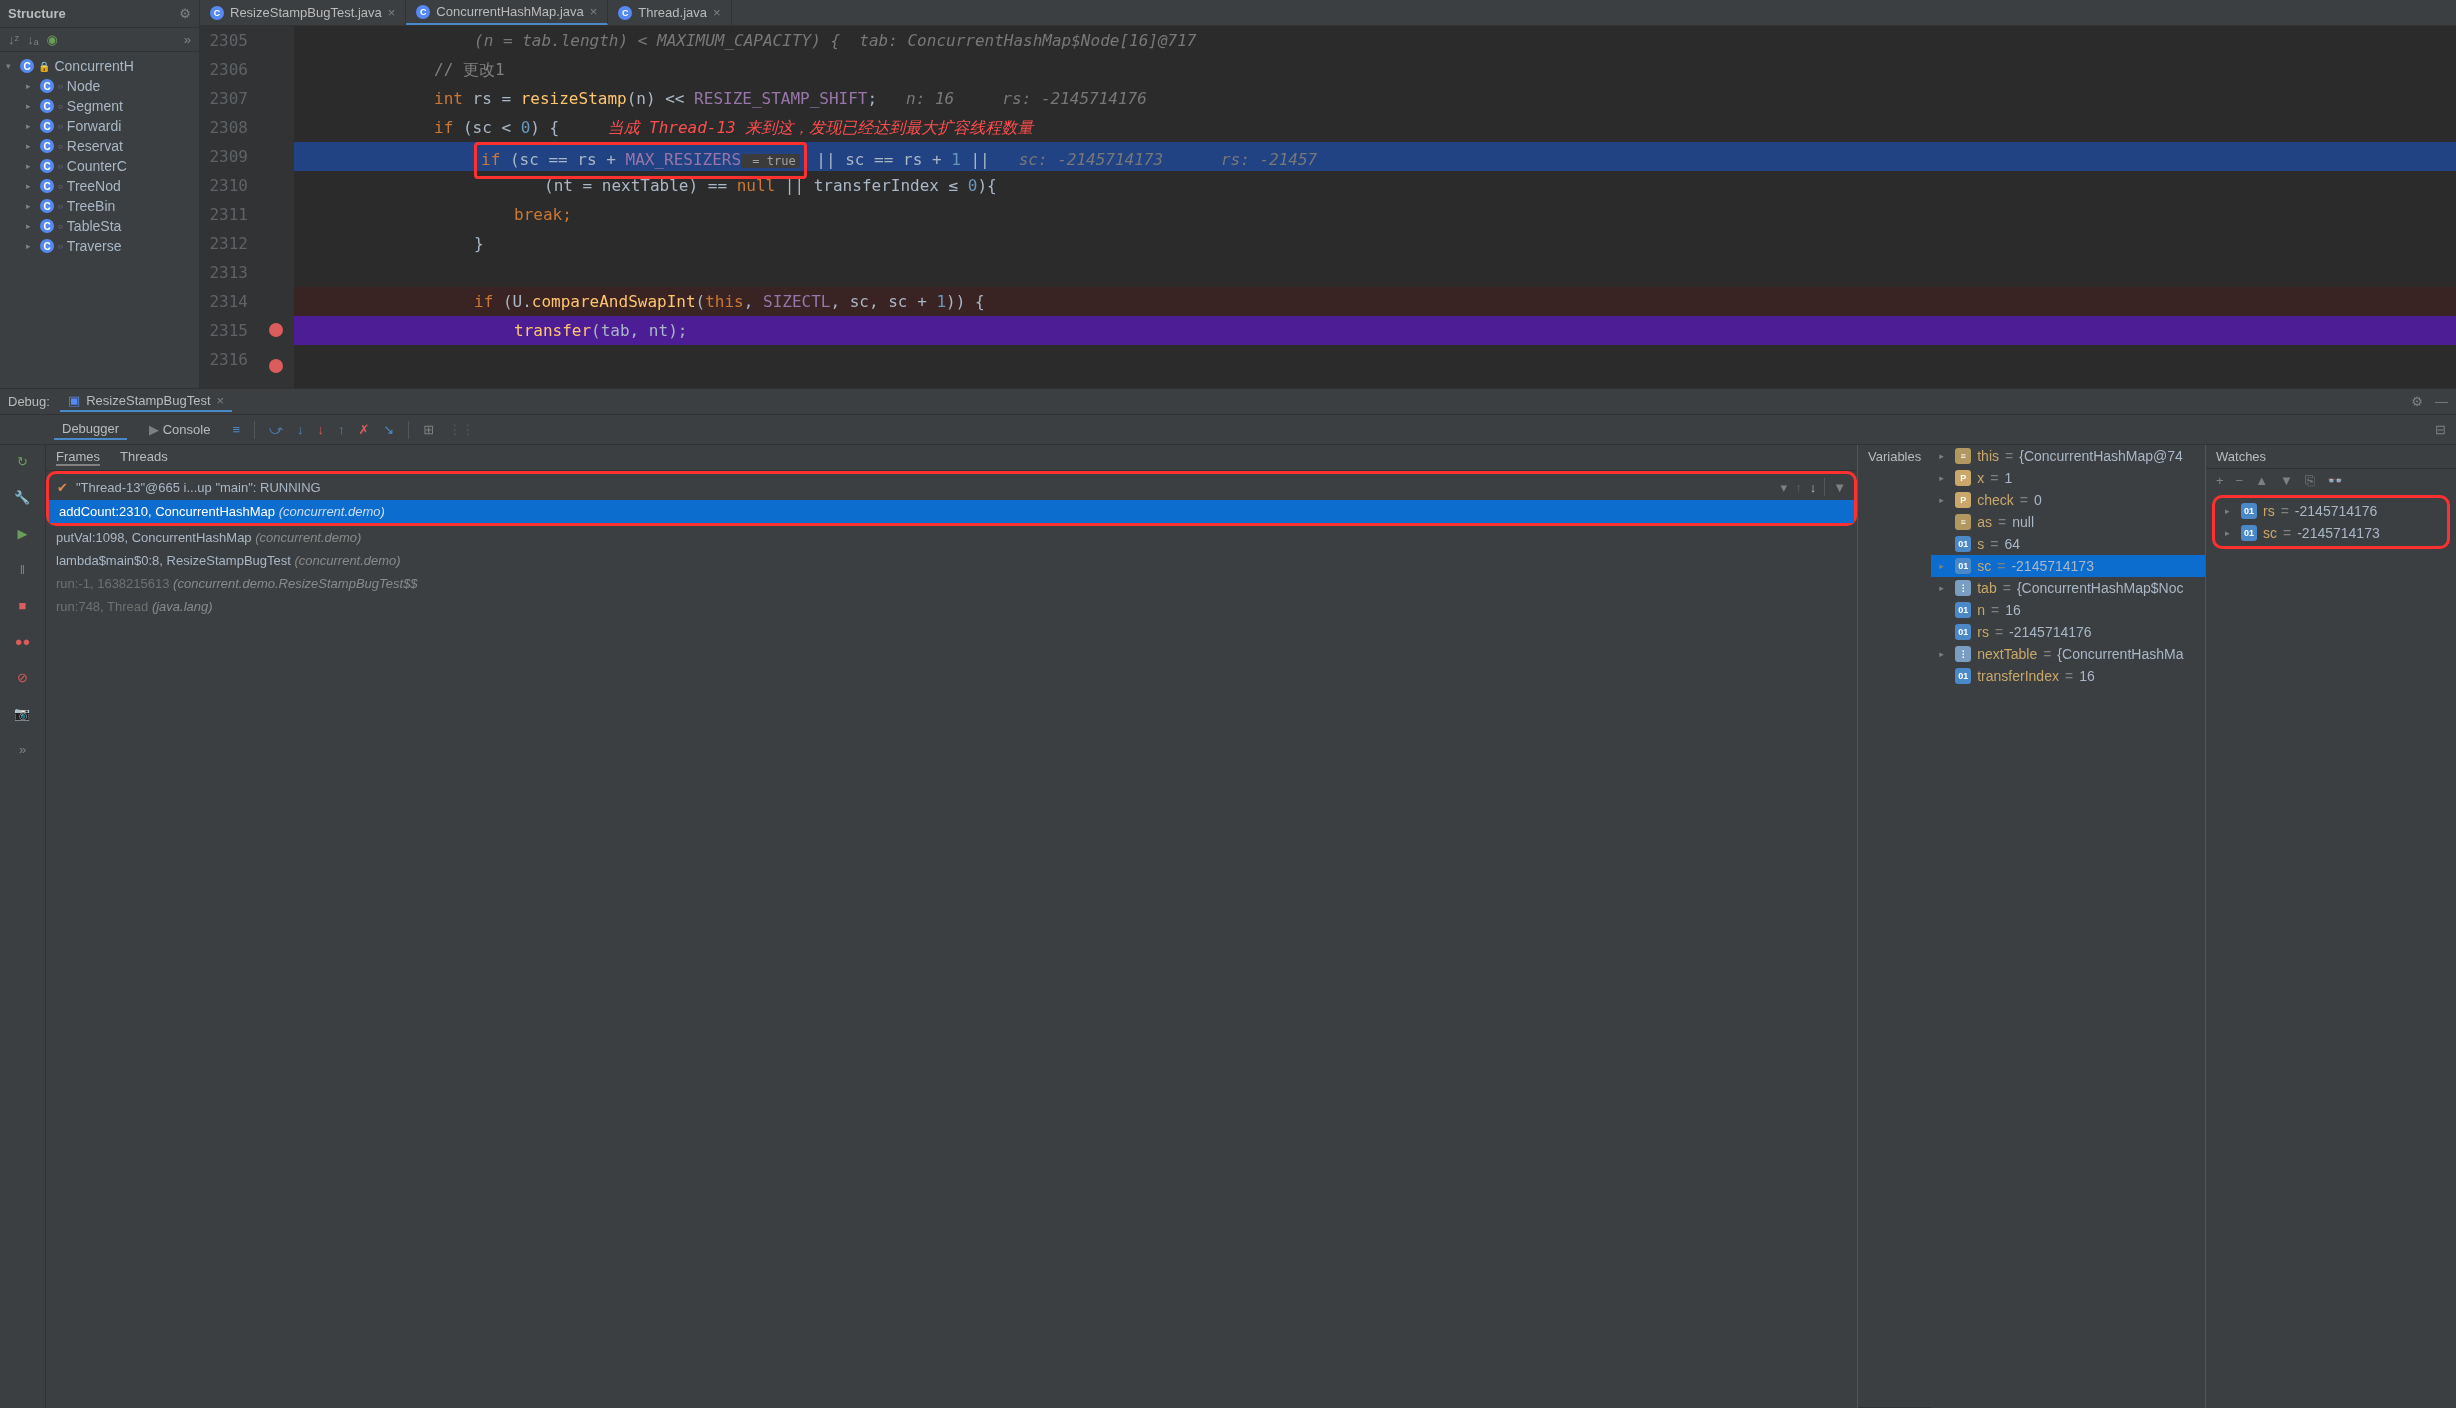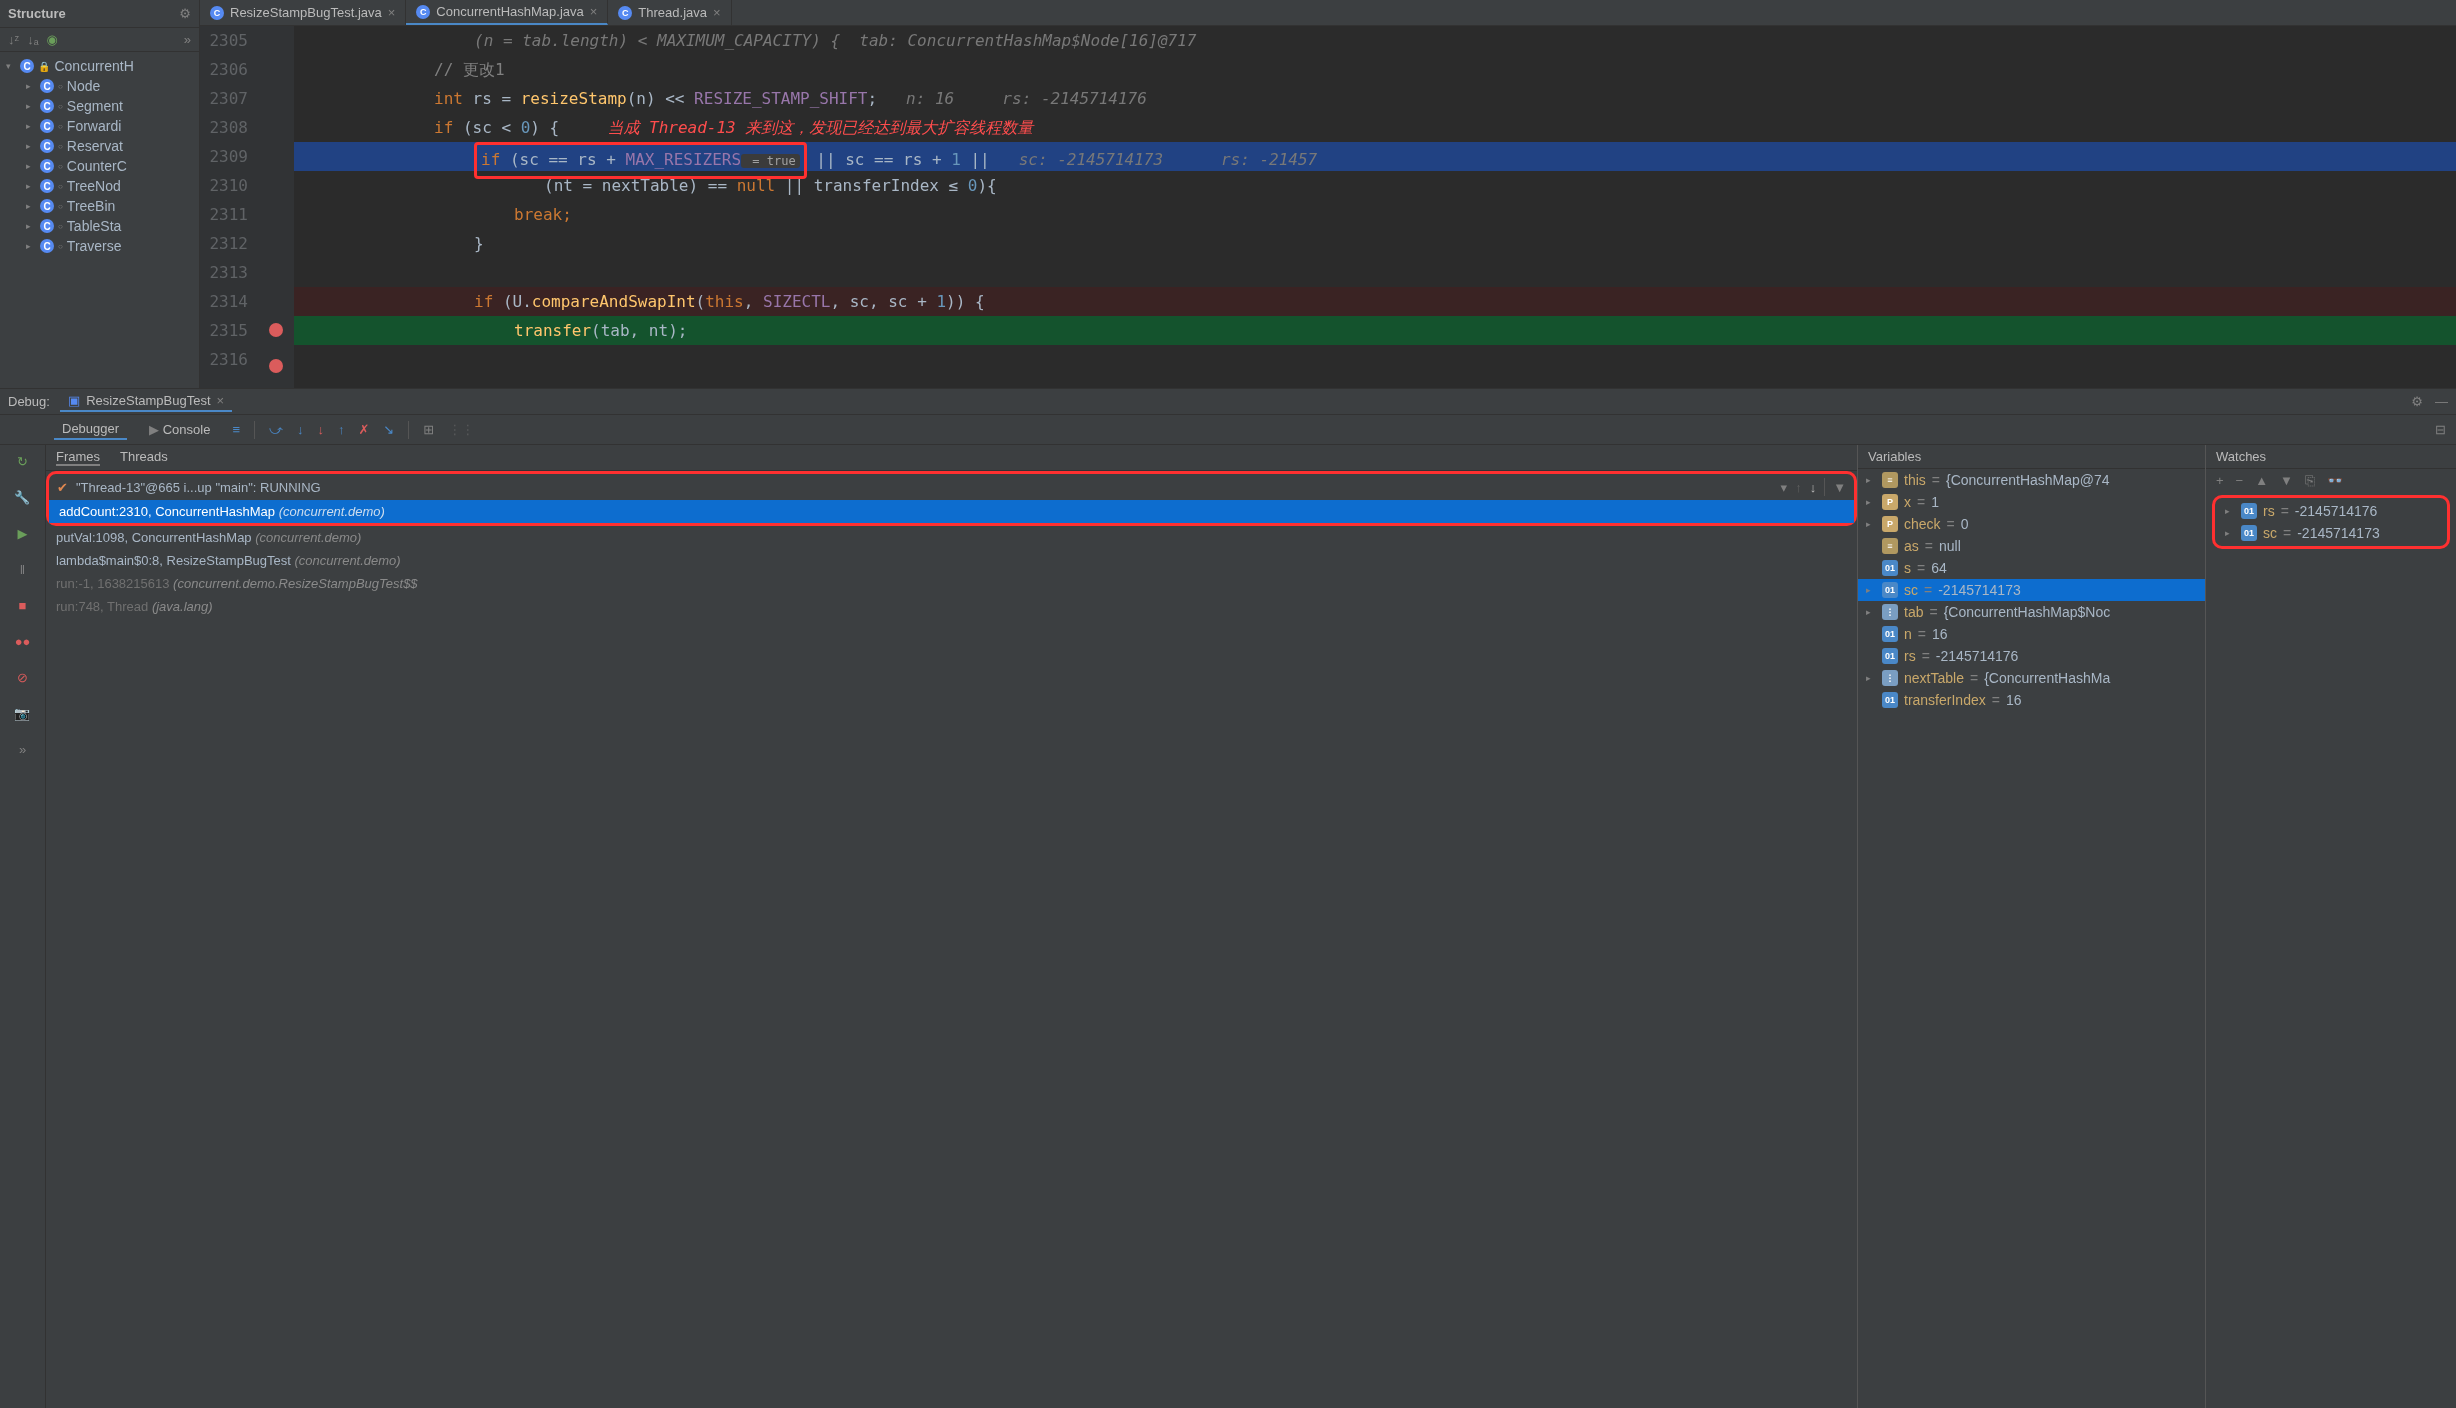--- a/index.html
+++ b/index.html
@@ -57,21 +57,21 @@
 .sec-tab { color: #bbbbbb; }
 .sec-tab.active { border-bottom: 2px solid #808080; }
 .threadrow { display: flex; align-items: center; padding: 4px 8px; gap: 8px; }
 .red-box-thread { border: 3px solid #ff3030; border-radius: 10px; }
 .frame-list { flex: 1; overflow: auto; }
 .frame-item { padding: 4px 10px; white-space: nowrap; overflow: hidden; text-overflow: ellipsis; }
 .frame-item.selected { background: #0d6dcf; color: white; }
 .frame-item.muted { color: #707070; }
 .pkg { font-style: italic; color: #8a8a8a; margin-top: 46px; }
 .frame-item.selected .pkg { color: #cde; }
-.vars-sec { width: 348px; border-right: 1px solid #555; display: flex; flex-direction: column; }
+.vars-sec { width: 348px; border-right: 1px solid #555; display: flex; flex-direction: row; }
 .vars-head { padding: 4px 10px; color: #bbbbbb; border-bottom: 1px solid #323232; }
 .var-list { flex: 1; overflow: auto; }
 .var-item { display: flex; align-items: center; padding: 3px 8px; gap: 6px; font-size: 14px; white-space: nowrap; }
 .var-item.selected { background: #0d6dcf; }
 .var-icon { width: 16px; height: 16px; border-radius: 3px; display: inline-flex; align-items: center; justify-content: center; font-size: 9px; font-weight: bold; color: white; }
 .vi-p { background: #c9a86a; }
 .vi-eq { background: #b09860; }
 .vi-01 { background: #4a88c7; }
 .vi-ar { background: #7a9ec2; }
 .eq { color: #808080; }
@@ -221,21 +221,21 @@
           <div class="code-line" style="padding-left:180px"><span class="t-hint">(n = tab.length) &lt; MAXIMUM_CAPACITY) {  </span><span class="t-hint">tab: ConcurrentHashMap$Node[16]@717</span></div>
           <div class="code-line" style="padding-left:140px"><span class="com">// 更改1</span></div>
           <div class="code-line" style="padding-left:140px"><span class="kw">int</span><span> rs = </span><span class="t-yellow">resizeStamp</span><span>(n) &lt;&lt; </span><span class="t-purple">RESIZE_STAMP_SHIFT</span><span>;   </span><span class="t-hint">n: 16     rs: -2145714176</span></div>
           <div class="code-line" style="padding-left:140px"><span class="kw">if</span><span> (sc &lt; </span><span class="num">0</span><span>) {     </span><span class="red-annot">当成 Thread-13 来到这，发现已经达到最大扩容线程数量</span></div>
           <div class="code-line highlighted" style="padding-left:180px"><span class="red-box"><span class="kw">if</span><span> (sc == rs + </span><span class="t-purple">MAX_RESIZERS</span><span class="eval-badge"> = true</span></span><span> || sc == rs + </span><span class="num">1</span><span> ||</span>   <span class="t-hint">sc: -2145714173      rs: -21457</span></div>
           <div class="code-line" style="padding-left:250px"><span>(nt = nextTable) == </span><span class="kw">null</span><span> || transferIndex ≤ </span><span class="num">0</span><span>){</span></div>
           <div class="code-line" style="padding-left:220px"><span class="kw">break;</span></div>
           <div class="code-line" style="padding-left:180px"><span>}</span></div>
           <div class="code-line"></div>
           <div class="code-line" style="padding-left:180px;background:#3a2323"><span class="kw">if</span><span> (U.</span><span class="t-yellow">compareAndSwapInt</span><span>(</span><span class="kw">this</span><span>, </span><span class="t-purple">SIZECTL</span><span>, sc, sc + </span><span class="num">1</span><span>)) {</span></div>
-          <div class="code-line" style="padding-left:220px;background:#14532d"><span class="t-yellow">transfer</span><span>(tab, nt);</span></div>
+          <div class="code-line" style="padding-left:220px;background:#4c1d95"><span class="t-yellow">transfer</span><span>(tab, nt);</span></div>
         </div>
       </div>
     </div>
   </div>
 
   <div class="debug-panel">
     <div class="debug-header">
       <span class="debug-title">Debug:</span>
       <span class="debug-tab">
         <span style="color:#568af2">▣</span>

